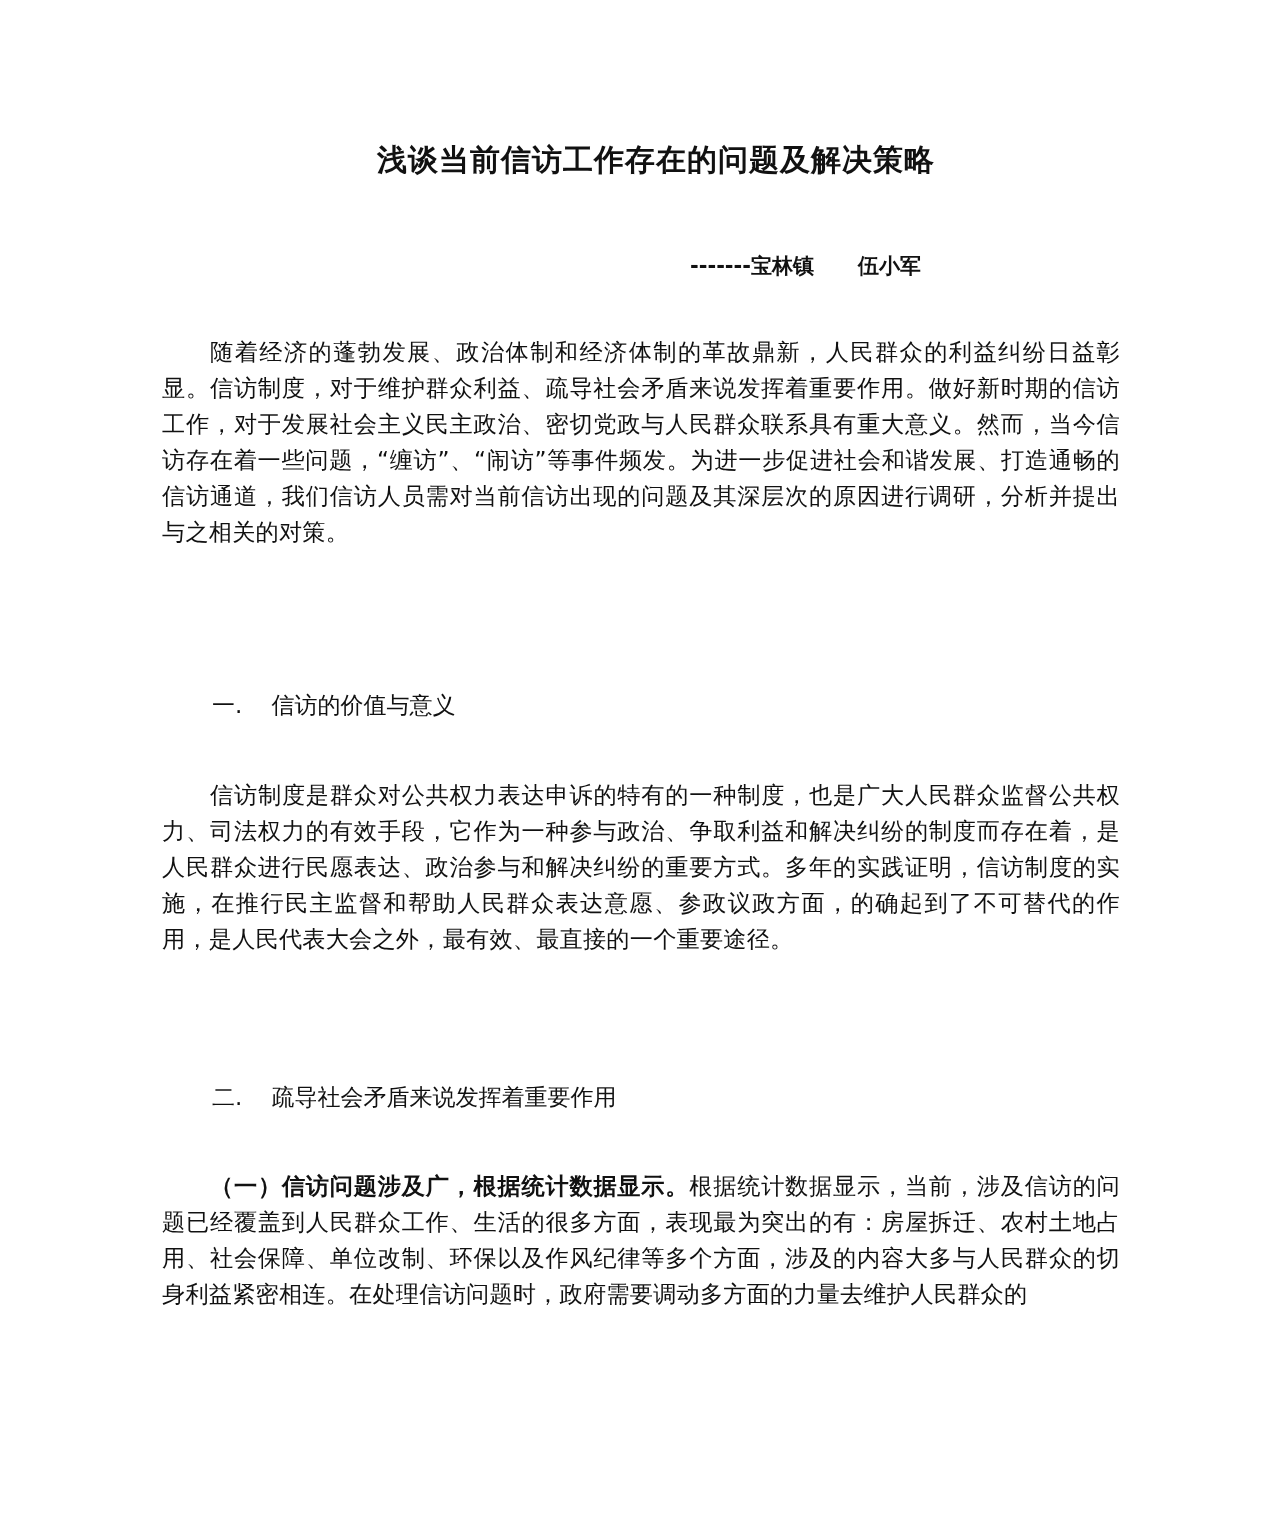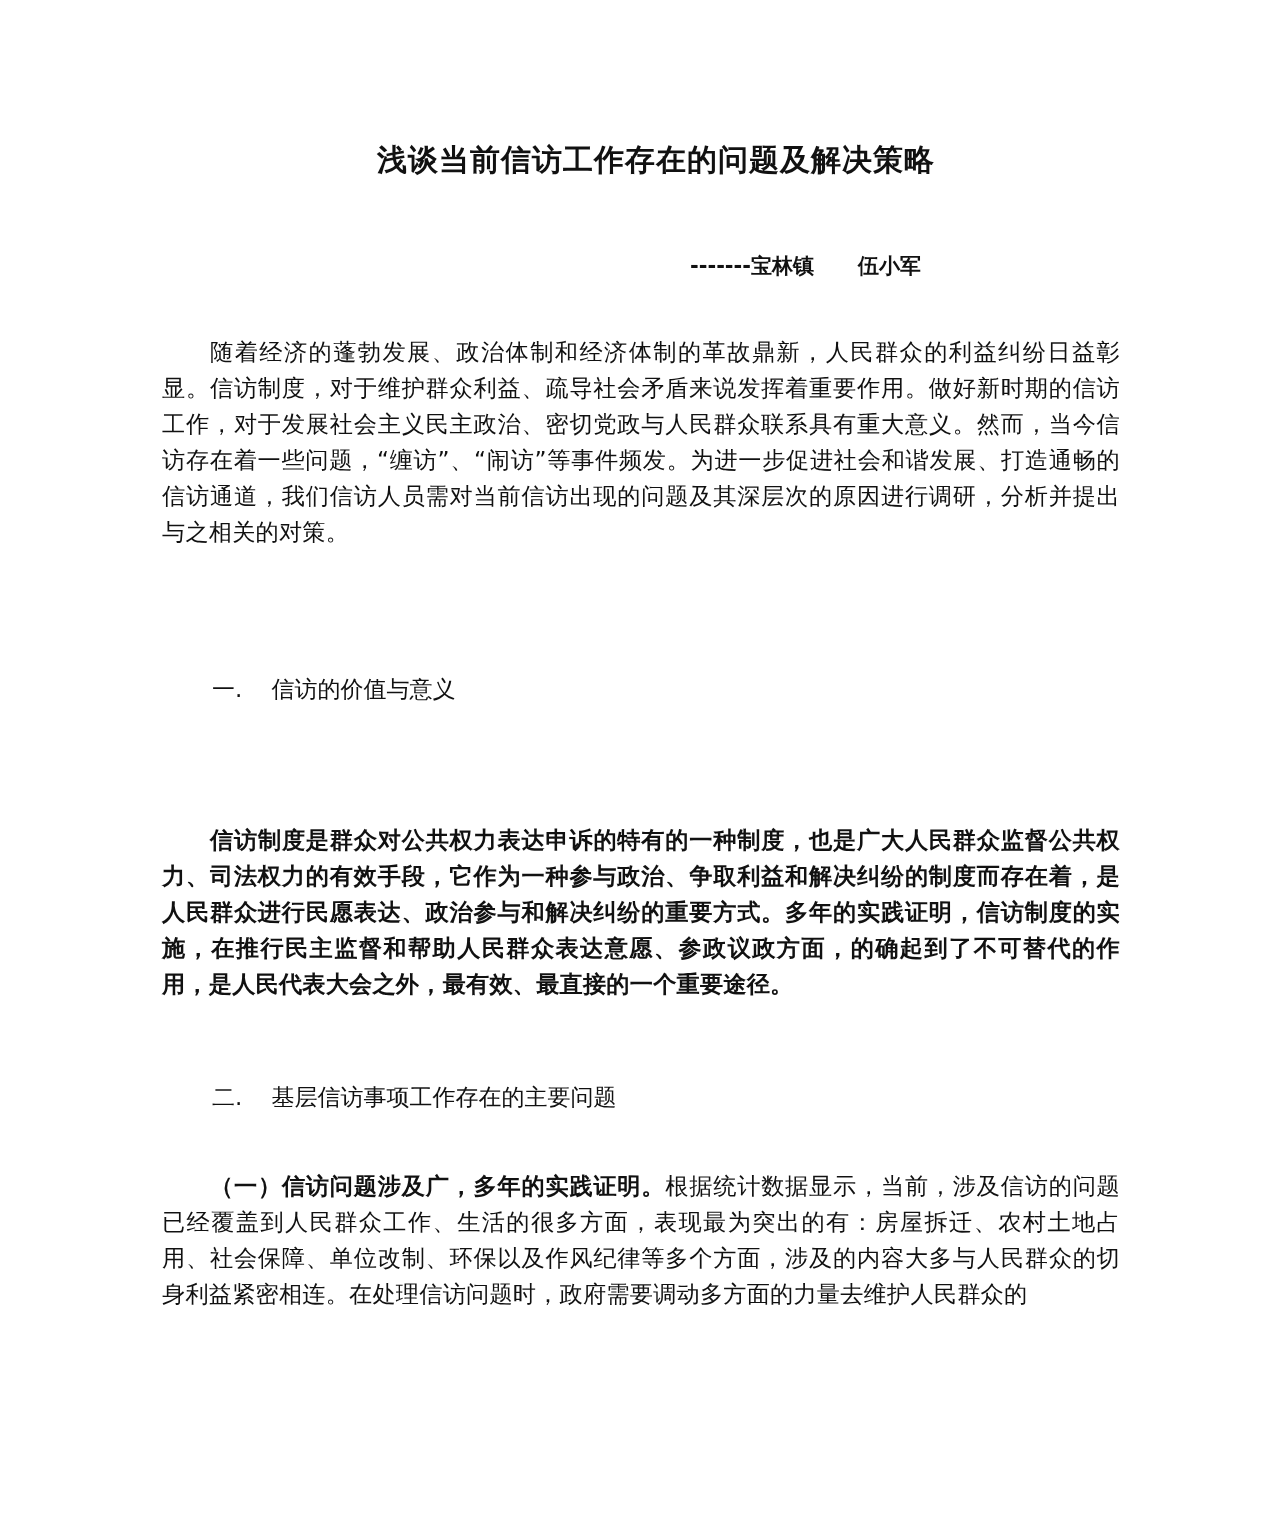--- a/index.html
+++ b/index.html
@@ -15,20 +15,20 @@
 </style>
 </head>
 <body>
 
 <div>
   <div class="title">浅谈当前信访工作存在的问题及解决策略</div>
   <div class="author">-------宝林镇      伍小军</div>
 
   <div class="para" style="top:334px;">随着经济的蓬勃发展、政治体制和经济体制的革故鼎新，人民群众的利益纠纷日益彰显。信访制度，对于维护群众利益、疏导社会矛盾来说发挥着重要作用。做好新时期的信访工作，对于发展社会主义民主政治、密切党政与人民群众联系具有重大意义。然而，当今信访存在着一些问题，“缠访”、“闹访”等事件频发。为进一步促进社会和谐发展、打造通畅的信访通道，我们信访人员需对当前信访出现的问题及其深层次的原因进行调研，分析并提出与之相关的对策。</div>
 
-  <div class="heading" style="top:674px;"><span>一.</span>    <span>信访的价值与意义</span></div>
+  <div class="heading" style="top:690px;"><span>一.</span>    <span>信访的价值与意义</span></div>
 
-  <div class="para" style="top:822px;font-weight:bold;">信访制度是群众对公共权力表达申诉的特有的一种制度，也是广大人民群众监督公共权力、司法权力的有效手段，它作为一种参与政治、争取利益和解决纠纷的制度而存在着，是人民群众进行民愿表达、政治参与和解决纠纷的重要方式。多年的实践证明，信访制度的实施，在推行民主监督和帮助人民群众表达意愿、参政议政方面，的确起到了不可替代的作用，是人民代表大会之外，最有效、最直接的一个重要途径。</div>
+  <div class="para" style="top:777px;">信访制度是群众对公共权力表达申诉的特有的一种制度，也是广大人民群众监督公共权力、司法权力的有效手段，它作为一种参与政治、争取利益和解决纠纷的制度而存在着，是人民群众进行民愿表达、政治参与和解决纠纷的重要方式。多年的实践证明，信访制度的实施，在推行民主监督和帮助人民群众表达意愿、参政议政方面，的确起到了不可替代的作用，是人民代表大会之外，最有效、最直接的一个重要途径。</div>
 
-  <div class="heading" style="top:1082px;"><span>二.</span>    <span>基层信访事项工作存在的主要问题</span></div>
+  <div class="heading" style="top:1082px;"><span>二.</span>    <span>疏导社会矛盾来说发挥着重要作用</span></div>
 
-  <div class="para" style="top:1168px;"><span class="bold">（一）信访问题涉及广，多年的实践证明。</span><span>根据统计数据显示，当前，涉及信访的问题已经覆盖到人民群众工作、生活的很多方面，表现最为突出的有：房屋拆迁、农村土地占用、社会保障、单位改制、环保以及作风纪律等多个方面，涉及的内容大多与人民群众的切身利益紧密相连。在处理信访问题时，政府需要调动多方面的力量去维护人民群众的</span></div>
+  <div class="para" style="top:1168px;"><span class="bold">（一）信访问题涉及广，根据统计数据显示。</span><span>根据统计数据显示，当前，涉及信访的问题已经覆盖到人民群众工作、生活的很多方面，表现最为突出的有：房屋拆迁、农村土地占用、社会保障、单位改制、环保以及作风纪律等多个方面，涉及的内容大多与人民群众的切身利益紧密相连。在处理信访问题时，政府需要调动多方面的力量去维护人民群众的</span></div>
 </div>
 
 </body></html>

